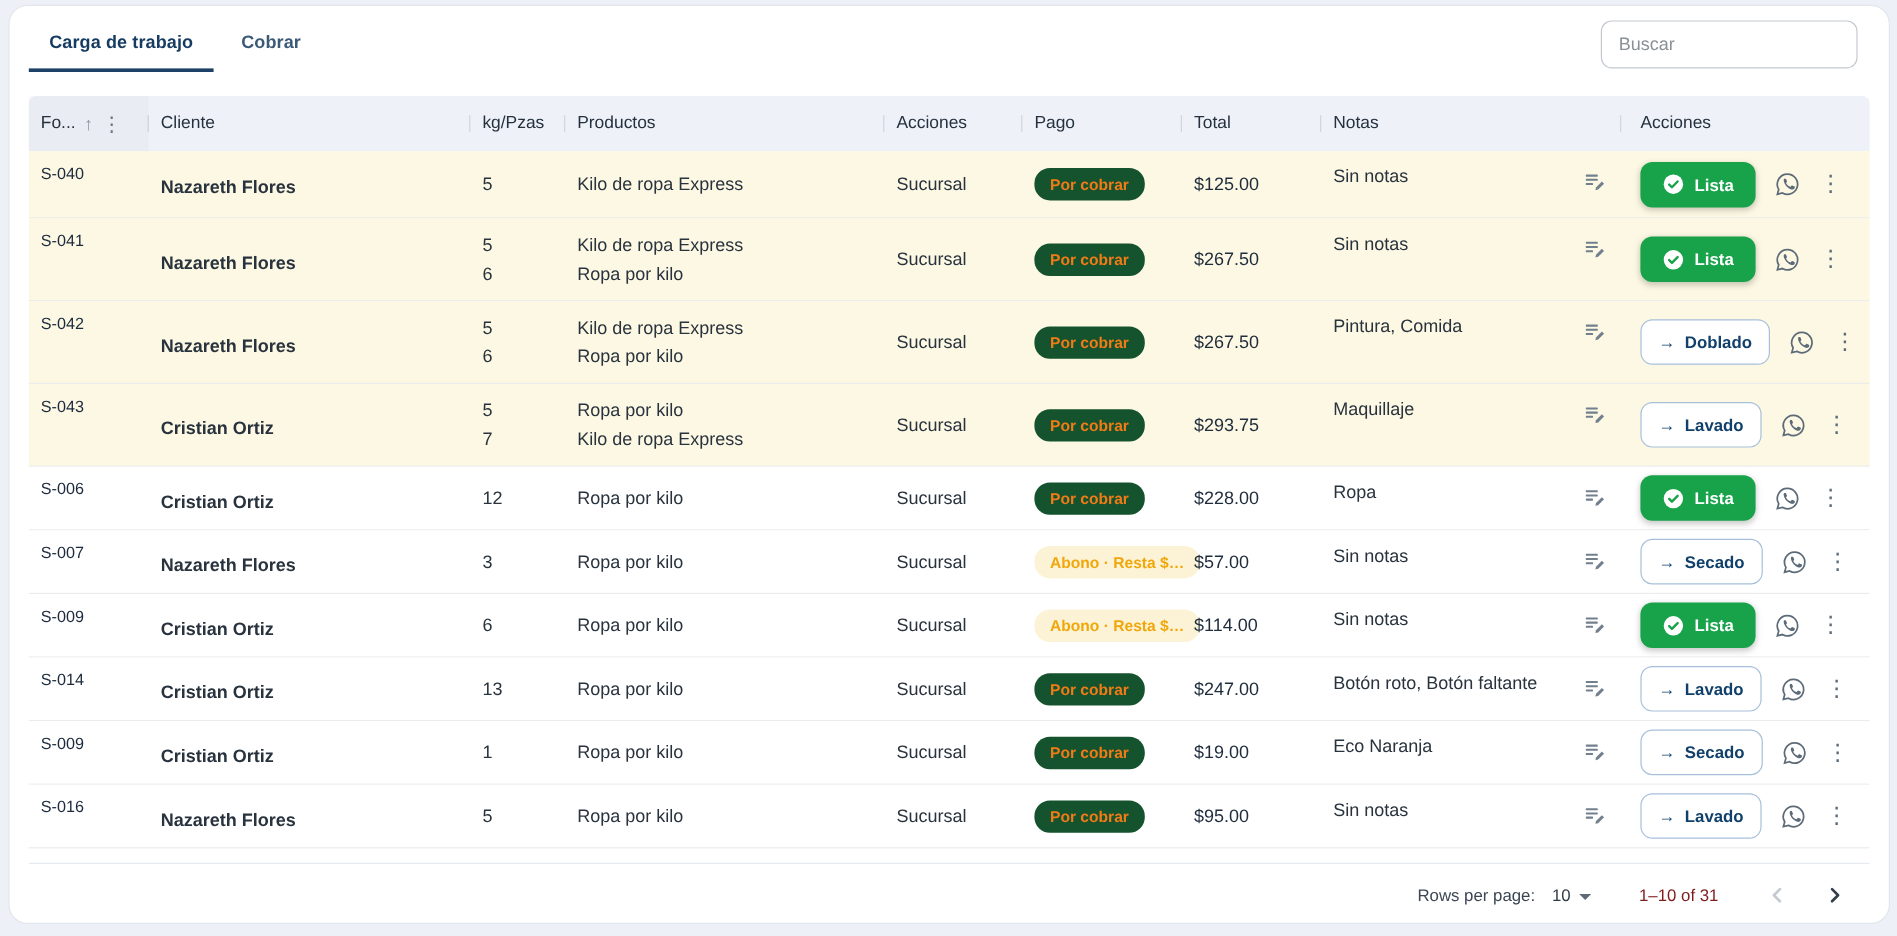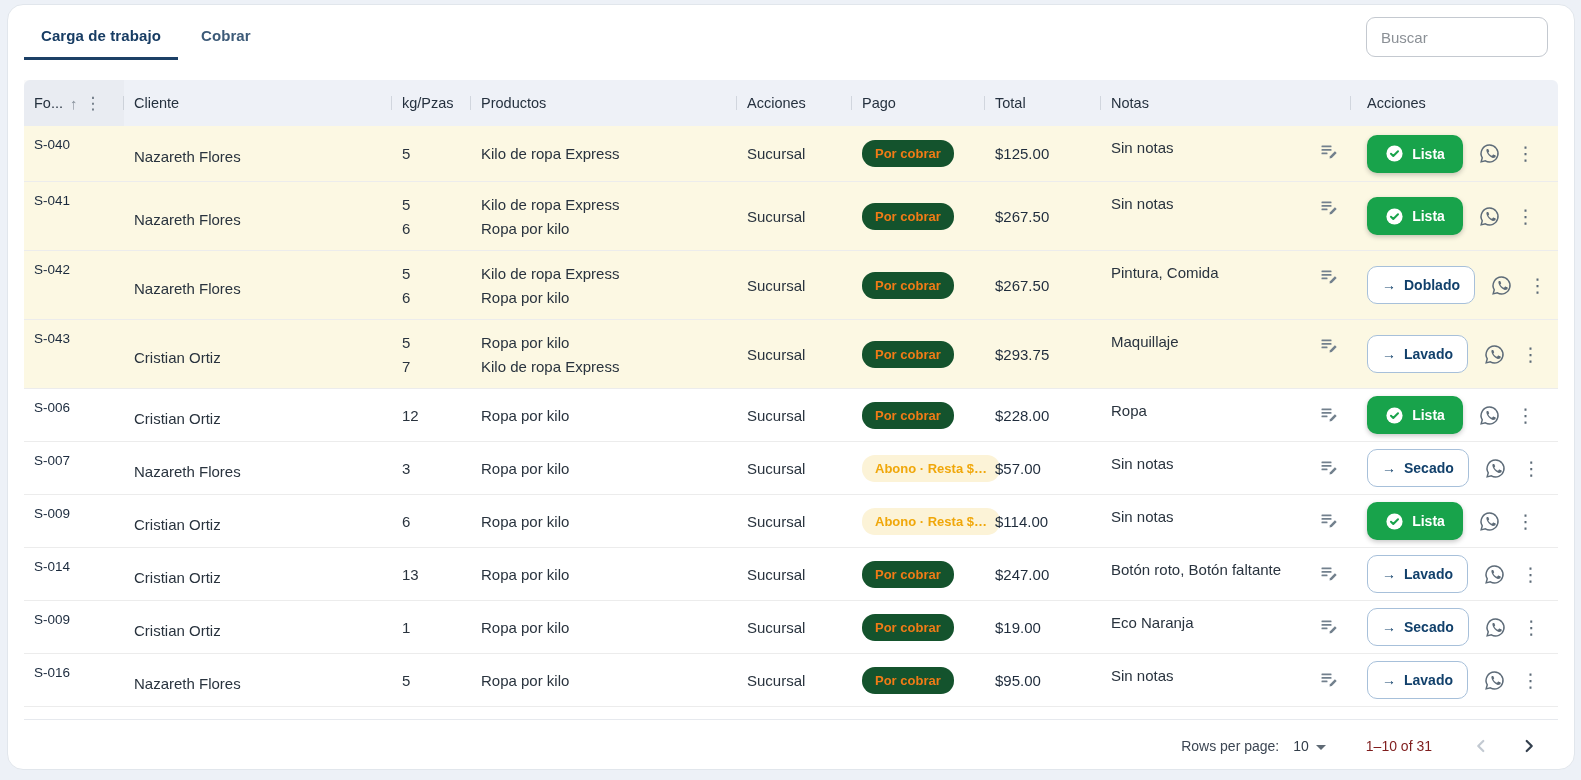--- a/index.html
+++ b/index.html
@@ -7,21 +7,21 @@
   .viewport{width:1581px;height:780px;overflow:hidden;position:relative;}
   .card{position:absolute;left:7px;top:4px;right:6px;height:766px;background:#fff;
     border:1px solid #e1e6ec;border-radius:16px;box-sizing:border-box;}
 
   
   .topbar{display:flex;justify-content:space-between;align-items:flex-start;padding:12px 26px 0 16px;}
   .tabs{display:flex;gap:6px;}
   .tab{padding:10px 17px 13px;font-size:15px;font-weight:700;color:#3c5a78;cursor:pointer;
     border-bottom:3px solid transparent;letter-spacing:.1px;}
   .tab.active{color:#173c63;border-bottom-color:#1c4066;text-align:right;}
-  .search{width:182px;height:40px;box-sizing:border-box;border:1px solid #c4c9d0;border-radius:9px;
+  .search{width:214px;height:40px;box-sizing:border-box;border:1px solid #c4c9d0;border-radius:9px;
     padding:0 14px;font-size:15px;color:#333;outline:none;font-family:inherit;}
   .search::placeholder{color:#8b9096;}
 
   
   .tablewrap{margin:20px 16px 0;}
   .grid-row{display:grid;grid-template-columns:100px 268px 79px 266px 115px 133px 116px 250px 1fr;}
   .thead{background:#eef1f7;border-radius:6px 6px 0 0;height:46px;}
   .th{display:flex;align-items:center;font-size:14.5px;color:#25313f;padding-left:10px;position:relative;}
   .th::after{content:"";position:absolute;right:0;top:16px;height:14px;width:1px;background:rgba(80,95,110,.18);}
   .th:last-child::after{display:none;}
@@ -31,21 +31,21 @@
   .col-kebab{color:#6b7682;font-size:17px;letter-spacing:0;cursor:pointer;line-height:1;}
 
   .tbody .row{border-bottom:1px solid #ececec;min-height:52px;background:#fff;}
   .row.row--tall{min-height:68px;}
   .row.row--highlight{background:#fcf8e3;}
   .row.row--highlight:first-child{min-height:55px;}
 
   .cell{display:flex;align-items:center;font-size:15px;color:#29333e;padding-left:10px;box-sizing:border-box;}
   .c-folio{align-items:flex-start;padding-top:11px;}
   .folio{font-size:13.5px;font-weight:400;color:#1b2a3d;}
-  .c-cliente{padding-top:6px;}
+  .c-cliente{padding-top:6px;font-weight:bold;}
   .c-kg,.c-prod{flex-direction:column;align-items:flex-start;justify-content:center;gap:7px;}
   .c-total{color:#1f2c3c;}
   .c-notas{justify-content:space-between;align-items:flex-start;padding-top:13px;padding-right:12px;}
   .nota-text{font-size:15px;color:#29333e;}
   .edit-note{cursor:pointer;margin-top:2px;}
   .c-acc{padding-left:16px;gap:15px;}
 
   
   .chip{display:inline-block;font-size:13px;font-weight:700;border-radius:13px;padding:6px 13px;white-space:nowrap;}
   .chip--por-cobrar{color:#f17b16;background:#14532d;}

